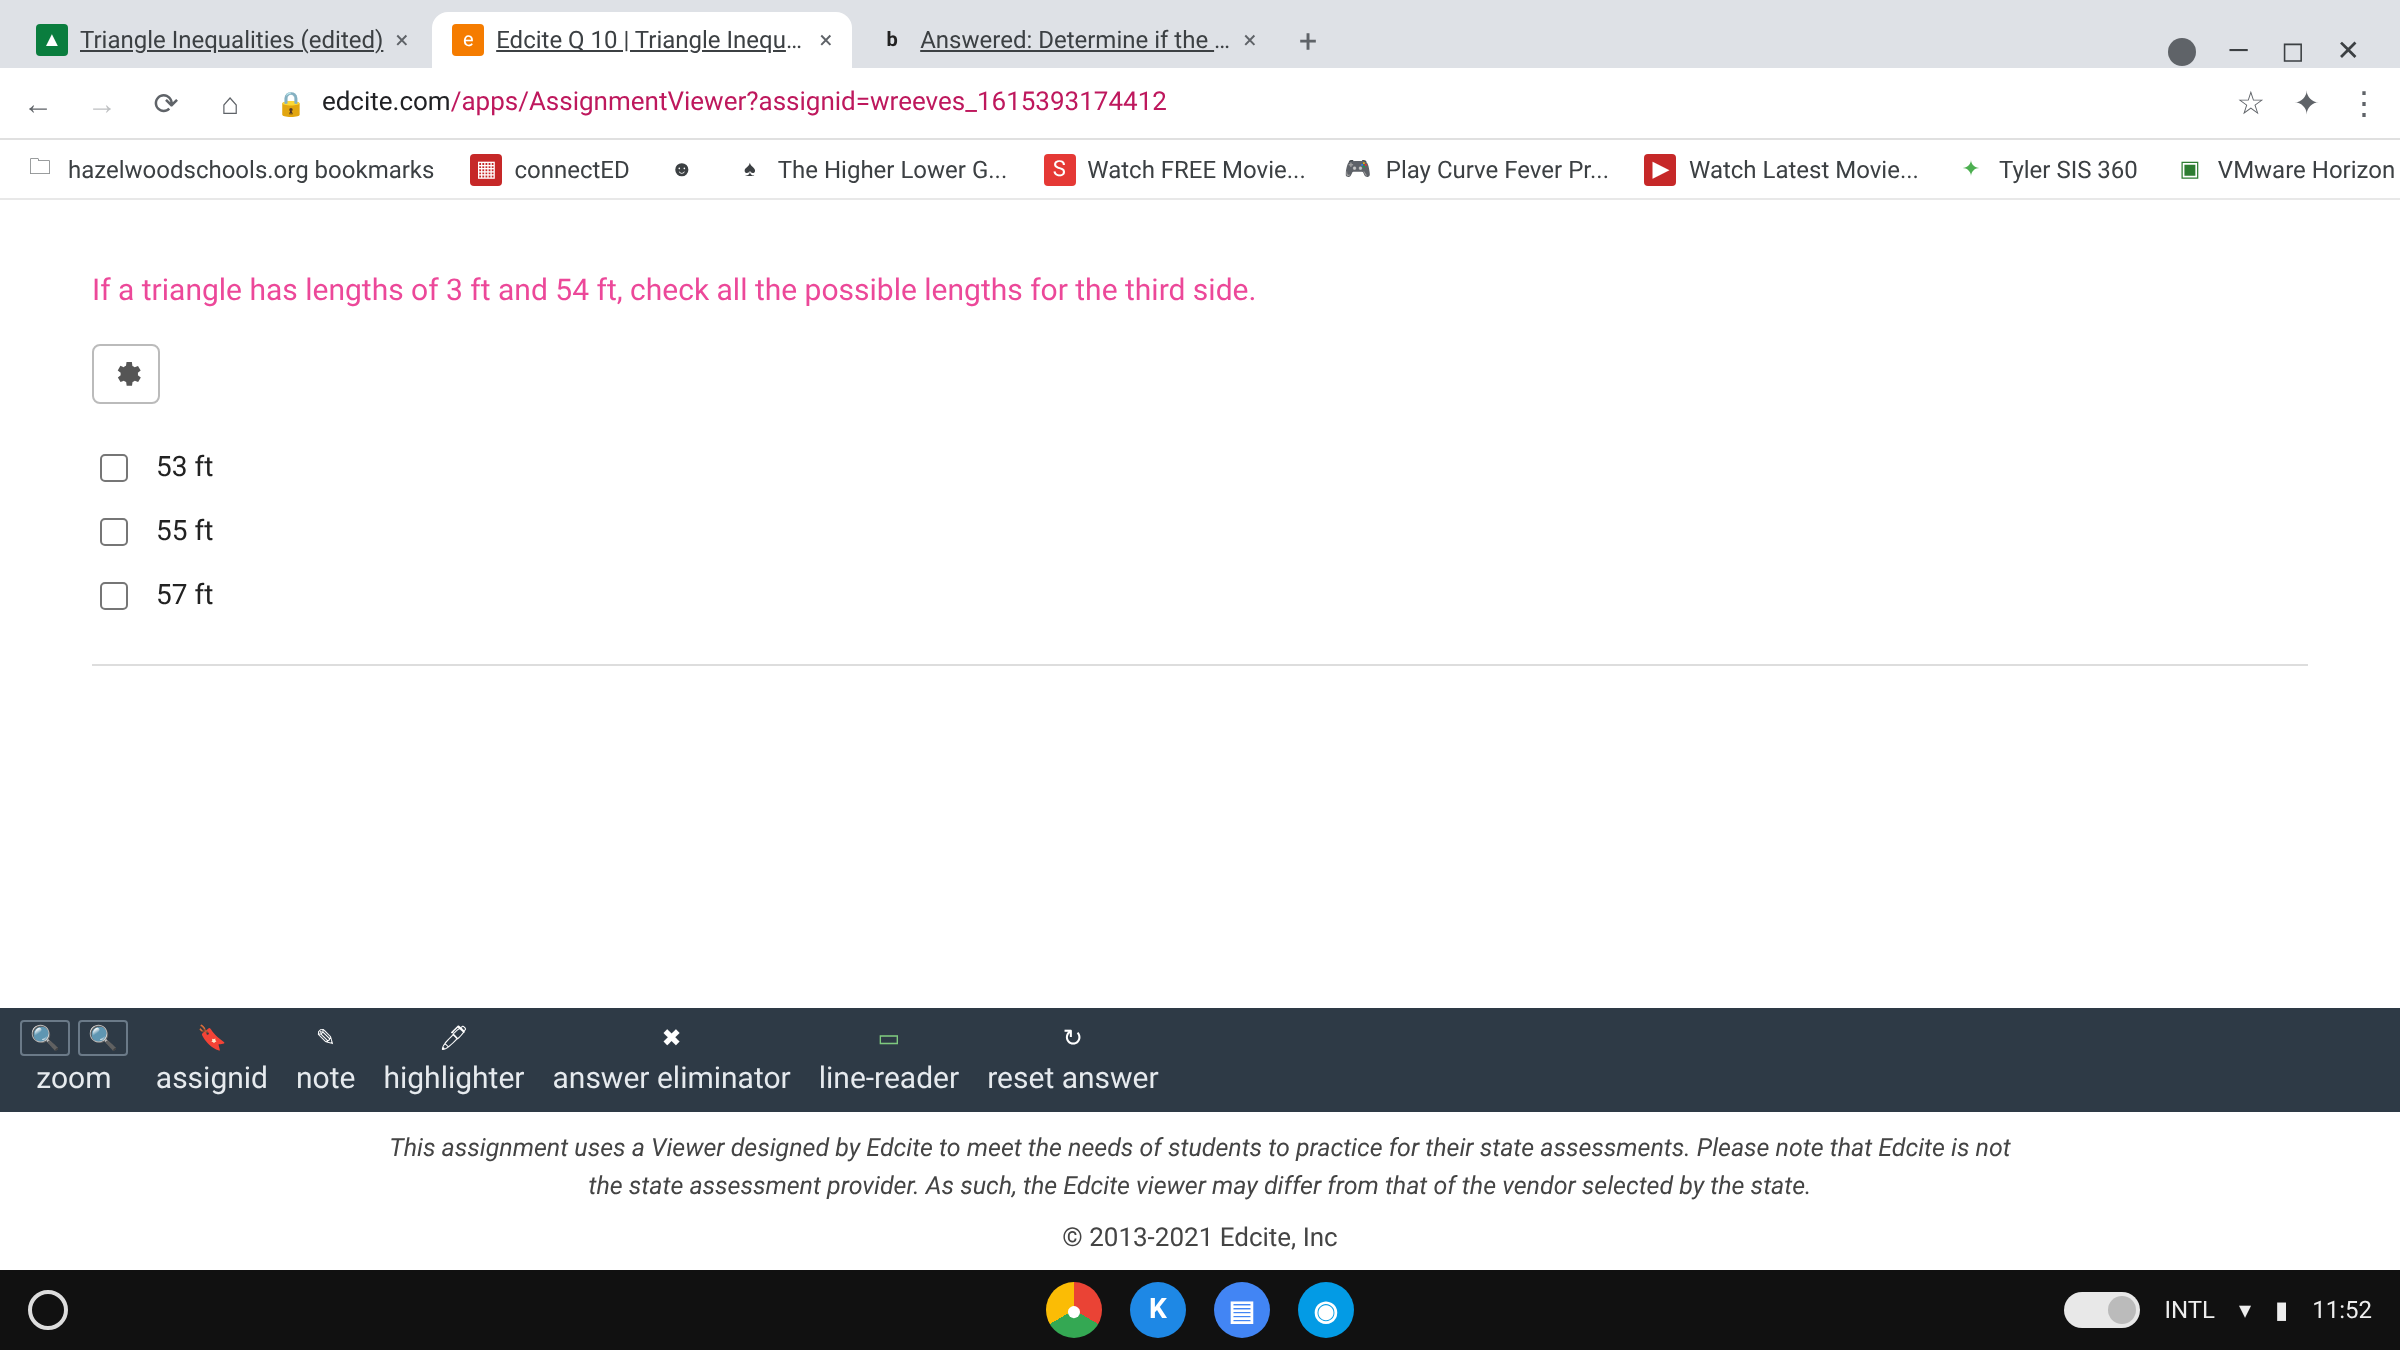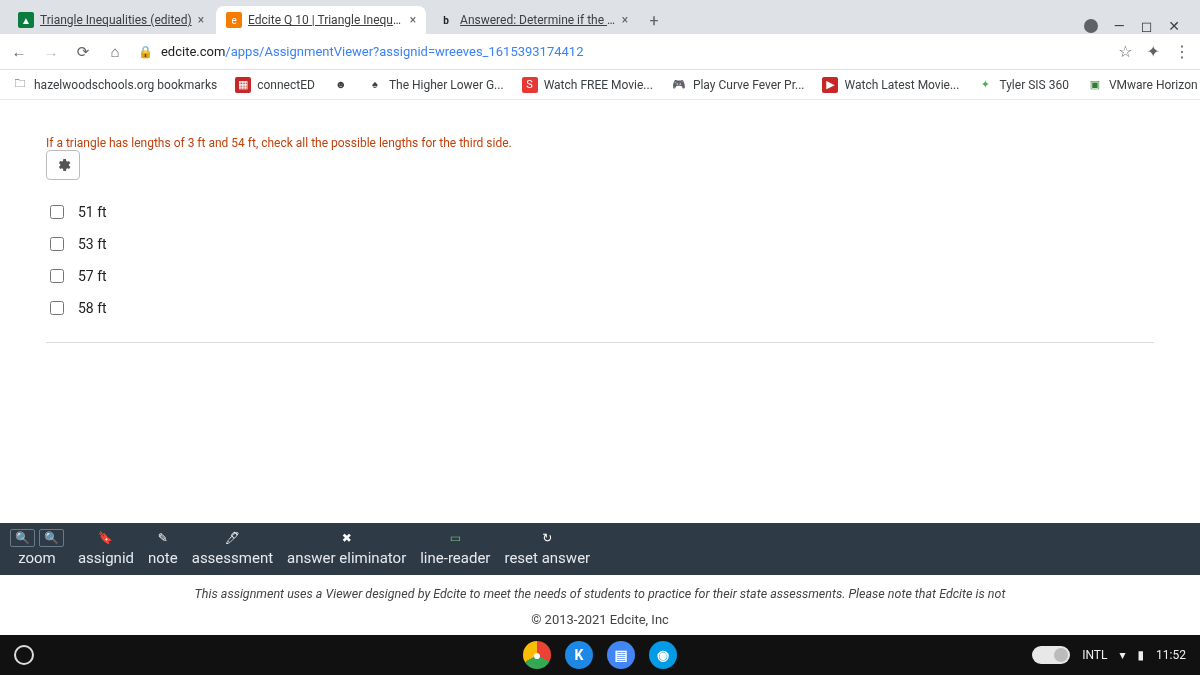--- a/index.html
+++ b/index.html
@@ -16,31 +16,31 @@
 .win-controls { margin-left: auto; display: flex; align-items: center; gap: 16px; padding-right: 12px; color: #3c4043; font-size: 14px; }
 .win-controls span { display: inline-flex; align-items: center; }
 .win-controls .circ { width:14px; height:14px; border-radius:50%; background:#5f6368; }
 
 .addr-bar { height: 36px; background: #fff; display: flex; align-items: center; padding: 0 10px; gap: 14px; border-bottom: 1px solid #e0e0e0; }
 .nav-icons { display: flex; gap: 14px; color: #5f6368; font-size: 15px; }
 .nav-icons span { width:18px; text-align:center; }
 .url-box { flex: 1; display: flex; align-items: center; font-size: 13px; color: #202124; }
 .lock { font-size: 12px; margin-right: 8px; color: #5f6368; }
 .url-host { color: #202124; }
-.url-path { color: #3b82f6; }
+.url-path { color: #be185d; }
 .addr-right { display:flex; gap:14px; color:#5f6368; font-size:16px; }
 
 .bookmarks-bar { height: 30px; background: #fff; display: flex; align-items: center; padding: 0 12px; gap: 18px; font-size: 12px; color: #3c4043; border-bottom: 1px solid #e8e8e8; }
 .bm { display: flex; align-items: center; gap: 6px; white-space: nowrap; }
 .bm .bicon { width: 16px; height: 16px; display: inline-flex; align-items: center; justify-content: center; font-size: 11px; border-radius: 2px; }
 
 
 .page { flex: 1; display: flex; flex-direction: column; overflow: hidden; }
 .question-area { flex: 1; padding: 36px 46px 10px 46px; overflow: auto; }
-.qtext { font-size: 12px; color: #c2410c; margin-bottom: 0; }
+.qtext { font-size: 15px; color: #ec4899; margin-bottom: 18px; }
 .gear-box { width: 34px; height: 30px; border: 1px solid #bbb; border-radius: 4px; display: flex; align-items: center; justify-content: center; margin-bottom: 16px; }
 .gear-box svg { fill:#555; }
 .opt-row { display: flex; align-items: center; padding: 8px 4px; font-size: 14px; color: #222; }
 .opt-row input { width: 14px; height: 14px; margin-right: 14px; accent-color: #555; }
 .opts-wrap { border-bottom: 1px solid #ddd; padding-bottom: 18px; width: 100%; }
 
 
 .edcite-toolbar { background: #2e3a46; color: #fff; display: flex; align-items: flex-start; height: 52px; padding: 6px 10px 0 10px; font-size: 12px; }
 .tool { display: flex; flex-direction: column; align-items: center; margin-right: 14px; }
 .tool .ticons { display: flex; gap: 4px; margin-bottom: 2px; height:18px; align-items:center; }
@@ -151,34 +151,30 @@
   <div class="question-area">
     <div class="qtext">If a triangle has lengths of 3 ft and 54 ft, check all the possible lengths for the third side.</div>
     <div class="gear-box">
       <svg width="16" height="16" viewBox="0 0 24 24">
           <path d="M12 8a4 4 0 100 8 4 4 0 000-8zm9 4a7.9 7.9 0 00-.1-1l2.1-1.6-2-3.4-2.5 1a8 8 0 00-1.7-1L16.4 3h-4l-.4 2.9a8 8 0 00-1.7 1l-2.5-1-2 3.4L8 11a7.9 7.9 0 000 2l-2.1 1.6 2 3.4 2.5-1a8 8 0 001.7 1l.4 2.9h4l.4-2.9a8 8 0 001.7-1l2.5 1 2-3.4L20.9 13c.07-.33.1-.66.1-1z"></path>
         </svg>
     </div>
     <div class="opts-wrap">
       <label class="opt-row">
           <input type="checkbox" style="">
-          <span>51 ft</span>
+          <span>53 ft</span>
         </label>
       <label class="opt-row">
           <input type="checkbox" style="">
-          <span>53 ft</span>
+          <span>55 ft</span>
         </label>
       <label class="opt-row">
           <input type="checkbox" style="">
           <span>57 ft</span>
         </label>
-      <label class="opt-row">
-          <input type="checkbox" style="">
-          <span>58 ft</span>
-        </label>
     </div>
   </div>
 
   <div class="edcite-toolbar">
     <div class="tool">
       <div class="ticons">
           <span class="tbox">🔍</span>
           <span class="tbox">🔍</span>
         </div>
       <div class="tlabel">zoom</div>
@@ -192,21 +188,21 @@
     <div class="tool">
       <div class="ticons">
           <span>✎</span>
         </div>
       <div class="tlabel">note</div>
     </div>
     <div class="tool">
       <div class="ticons">
           <span>🖊</span>
         </div>
-      <div class="tlabel">assessment</div>
+      <div class="tlabel">highlighter</div>
     </div>
     <div class="tool">
       <div class="ticons">
           <span>✖</span>
         </div>
       <div class="tlabel">answer eliminator</div>
     </div>
     <div class="tool">
       <div class="ticons">
           <span style="color:#7fc97f">▭</span>
@@ -217,20 +213,21 @@
       <div class="ticons">
           <span>↻</span>
         </div>
       <div class="tlabel">reset answer</div>
     </div>
   </div>
 
   <div class="footer">
     <div class="note">
       <span>This assignment uses a Viewer designed by Edcite to meet the needs of students to practice for their state assessments. Please note that Edcite is not</span><br>
+      <span>the state assessment provider. As such, the Edcite viewer may differ from that of the vendor selected by the state.</span>
     </div>
     <div class="copy">© 2013-2021 Edcite, Inc</div>
   </div>
 </div>
 
 <div class="os-bar" style="position:relative">
   <div class="os-left">
       <div class="circle"></div>
     </div>
   <div class="os-center">

